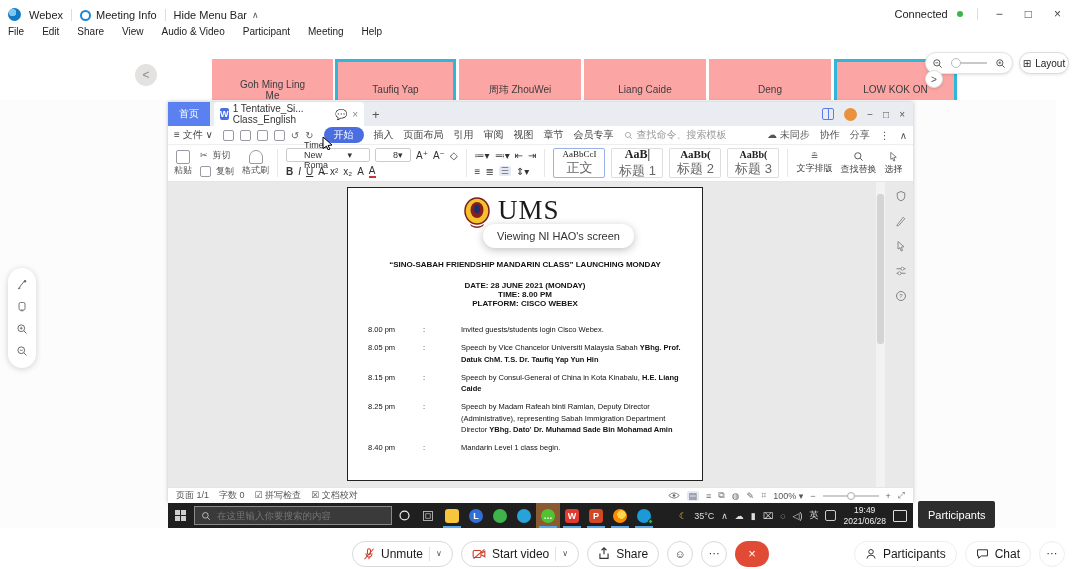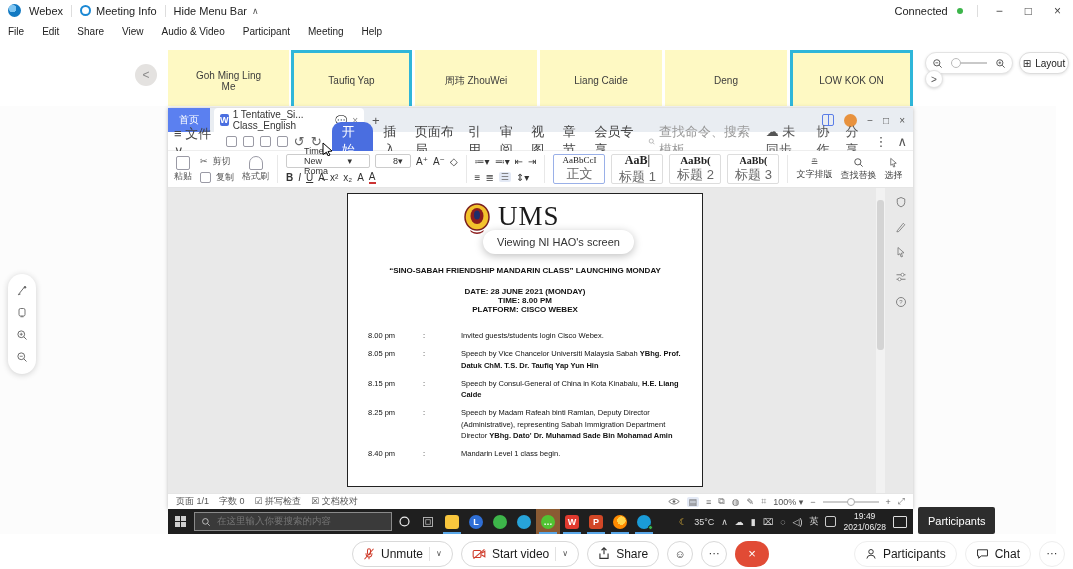--- a/index.html
+++ b/index.html
@@ -2,64 +2,64 @@
 <html><head>
 <meta charset="utf-8">
 <style>
   * { margin:0; padding:0; box-sizing:border-box; }
   html,body { width:1073px; height:569px; }
   body { font-family:"Liberation Sans","DejaVu Sans",sans-serif; font-size:11px; color:#333; background:#fff; overflow:hidden; }
   .abs { position:absolute; }
   #stage { position:relative; width:1073px; height:569px; background:#fff; }
 
   
-  #titlebar { top:0; left:0; width:1073px; height:21px; background:#fff; display:flex; align-items:center; padding:0 8px; gap:8px; }
+  #titlebar { top:0; left:0; width:1073px; height:21px; background:#fff; display:flex; align-items:flex-end; padding:0 8px; gap:8px; }
   .wx-logo { width:13px; height:13px; border-radius:50%; background:radial-gradient(circle at 35% 35%, #7ec5f2 0 30%, #1279c2 31% 100%); display:inline-block; }
   .tb-sep { width:1px; height:12px; background:#ddd; }
   .tb-item { display:flex; align-items:center; gap:5px; font-size:11px; color:#222; }
   .info-dot { width:11px; height:11px; border-radius:50%; border:2px solid #1b88d4; display:inline-block; }
   .chev { font-size:9px; color:#555; }
   .tb-right { margin-left:auto; display:flex; align-items:center; gap:14px; }
   .green-dot { width:6px; height:6px; border-radius:50%; background:#3cb54a; display:inline-block; margin-left:4px; }
   .winbtn { font-size:12px; color:#444; padding:0 4px; }
 
   
   #menubar { top:21px; left:0; width:1073px; height:21px; display:flex; align-items:center; gap:18px; padding:0 8px; background:#fff; }
   #menubar span { font-size:10px; color:#222; }
 
   
   #strip { top:42px; left:0; width:1073px; height:68px; background:#fff; }
   .prev-btn { left:135px; top:22px; width:22px; height:22px; border-radius:50%; background:#e4e2e0; color:#8a8a8a; display:flex; align-items:center; justify-content:center; font-size:12px; }
-  .tile { top:8px; height:61px; background:#fef9c3; display:flex; flex-direction:column; align-items:center; justify-content:center; color:#3c3c3c; font-size:10px; }
+  .tile { top:17px; height:61px; background:#fca5a5; display:flex; flex-direction:column; align-items:center; justify-content:center; color:#3c3c3c; font-size:10px;margin-left:44px; }
   .tile.active { border:3px solid #2fb6d9; }
   .zoom-pill { left:925px; top:10px; width:88px; height:22px; background:#fff; border:1px solid #e3e3e3; border-radius:12px; box-shadow:0 1px 3px rgba(0,0,0,.12); display:flex; align-items:center; justify-content:space-between; padding:0 6px; }
   .slider-track { width:36px; height:2px; background:#c9c9c9; position:relative; }
   .slider-knob { position:absolute; left:0px; top:-4px; width:10px; height:10px; border-radius:50%; background:#fff; border:1px solid #bbb; }
   .layout-btn { left:1019px; top:10px; width:50px; height:22px; background:#fff; border:1px solid #ddd; border-radius:11px; box-shadow:0 1px 3px rgba(0,0,0,.1); display:flex; align-items:center; justify-content:center; gap:4px; font-size:10px; color:#222; }
   .next-btn { left:925px; top:28px; width:18px; height:18px; border-radius:50%; background:#fff; border:1px solid #e3e3e3; box-shadow:0 1px 3px rgba(0,0,0,.15); display:flex; align-items:center; justify-content:center; font-size:10px; color:#555; }
 
   
-  #share-bg { top:106px; left:0; width:1056px; height:428px; background:#fcfcfc; }
+  #share-bg { top:100px; left:0; width:1056px; height:428px; background:#fcfcfc; }
   #float-tools { left:8px; top:168px; width:28px; height:100px; background:#fff; border-radius:14px; box-shadow:0 1px 6px rgba(0,0,0,.18); display:flex; flex-direction:column; align-items:center; justify-content:space-around; padding:6px 0; }
   #float-tools svg { display:block; }
 
   
   #wps { left:168px; top:2px; width:745px; height:401px; background:#fff; box-shadow:0 0 4px rgba(0,0,0,.25); }
   #wps-tabbar { top:0; left:0; width:745px; height:24px; background:#e9edf2; display:flex; align-items:center; }
   .tab-home { width:42px; height:24px; background:#5b80f0; color:#fff; font-size:10px; display:flex; align-items:center; justify-content:center; }
   .tab-doc { margin-left:4px; width:150px; height:24px; background:#fff; border-radius:4px 4px 0 0; display:flex; align-items:center; gap:4px; padding:0 6px; font-size:10px; color:#333; }
   .w-ico { width:12px; height:12px; background:#4a6ee0; color:#fff; font-size:9px; font-weight:bold; display:flex; align-items:center; justify-content:center; border-radius:2px; }
   .tab-plus { margin-left:8px; font-size:13px; color:#555; }
   .tabbar-right { margin-left:auto; display:flex; align-items:center; gap:10px; padding-right:8px; }
   .avatar { width:13px; height:13px; border-radius:50%; background:#e8923e; }
   .grid-ico { width:12px; height:12px; border:1px solid #5a7de8; border-radius:2px; position:relative; }
   .grid-ico:before { content:""; position:absolute; left:5px; top:0; width:1px; height:100%; background:#5a7de8; }
   .small-win { font-size:10px; color:#555; }
 
-  #wps-menurow { top:24px; left:0; width:745px; height:19px; background:#fff; border-bottom:1px solid #eee; display:flex; align-items:center; gap:10px; padding:0 6px; font-size:13px; color:#444; }
+  #wps-menurow { top:24px; left:0; width:745px; height:19px; background:#fff; border-bottom:1px solid #eee; display:flex; align-items:center; gap:10px; padding:0 6px; font-size:10px; color:#444; }
   .menu-pill { background:#4a6ee0; color:#fff; border-radius:9px; padding:1px 10px; }
   .qicons { display:flex; gap:6px; align-items:center; color:#666; }
   .gicon { width:11px; height:11px; border:1px solid #9a9aa5; border-radius:2px; display:inline-block; }
   .mr-right { margin-left:auto; display:flex; align-items:center; gap:10px; color:#555; }
   .search-cmd { display:flex; align-items:center; gap:4px; color:#999; }
 
   #wps-toolbar { top:43px; left:0; width:745px; height:37px; background:#fff; border-bottom:1px solid #e5e5e5; display:flex; align-items:stretch; padding:2px 6px; gap:8px; font-size:9px; color:#555; }
   .tb-group { display:flex; align-items:center; gap:6px; }
   .paste-block { display:flex; flex-direction:column; align-items:center; justify-content:center; font-size:9px; }
   .two-rows { display:flex; flex-direction:column; justify-content:space-around; }
@@ -95,21 +95,21 @@
   .mini-track { width:56px; height:2px; background:#ccc; position:relative; }
   .mini-knob { position:absolute; left:24px; top:-3px; width:8px; height:8px; border-radius:50%; background:#fff; border:1px solid #aaa; }
   .vico { font-size:9px; color:#666; }
   .vico.sel { background:#e3e9f5; border-radius:2px; padding:0 2px; }
 
   
   #taskbar { left:168px; top:403px; width:745px; height:25px; background:#1f1f1f; display:flex; align-items:center; }
   .tb-start { width:26px; height:25px; display:flex; align-items:center; justify-content:center; color:#fff; }
   .win-logo { width:12px; height:12px; display:grid; grid-template-columns:5px 5px; grid-template-rows:5px 5px; gap:1px; }
   .win-logo i { background:#cfcfcf; }
-  .tb-search { width:198px; height:19px; background:#3a3a3a; border:1px solid #8a8a8a; display:flex; align-items:center; gap:6px; padding:0 6px;font-family:Liberation Mono, monospace; }
+  .tb-search { width:198px; height:19px; background:#3a3a3a; border:1px solid #8a8a8a; display:flex; align-items:center; gap:6px; padding:0 6px; }
   .tb-search input { background:transparent; border:none; outline:none; color:#ddd; font-size:9.5px; width:160px; font-family:inherit; }
   .tb-ico { width:24px; height:25px; display:flex; align-items:center; justify-content:center; position:relative; }
   .tb-ico .dot-badge { position:absolute; right:3px; bottom:4px; width:5px; height:5px; border-radius:50%; background:#3cb54a; border:1px solid #1f1f1f; }
   .running:after { content:""; position:absolute; left:3px; bottom:0; width:18px; height:2px; background:#5aa7e8; }
   .appsq { width:14px; height:14px; border-radius:3px; display:flex; align-items:center; justify-content:center; color:#fff; font-size:9px; font-weight:bold; }
   .tb-right-icons { margin-left:auto; display:flex; align-items:center; gap:7px; color:#ddd; font-size:9px; padding-right:6px; }
   .tb-clock { text-align:center; font-size:8.5px; line-height:1.2; color:#eee; }
   .notif { width:14px; height:12px; border:1px solid #ddd; border-radius:1px; }
 
   #viewing-banner { left:483px; top:124px; height:24px; padding:0 14px; background:#fff; border-radius:13px; box-shadow:0 2px 8px rgba(0,0,0,.25); display:flex; align-items:center; font-size:11px; color:#333; z-index:40; }

